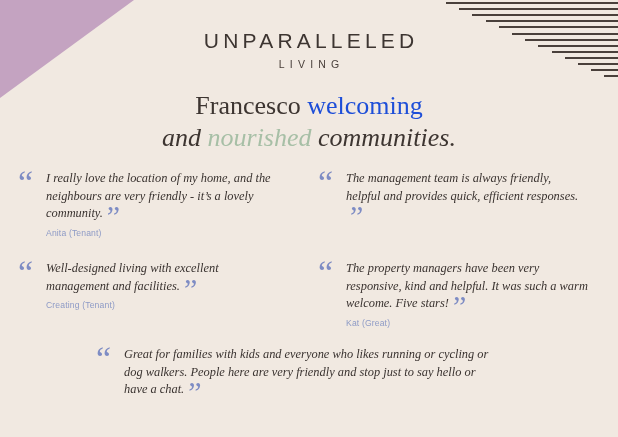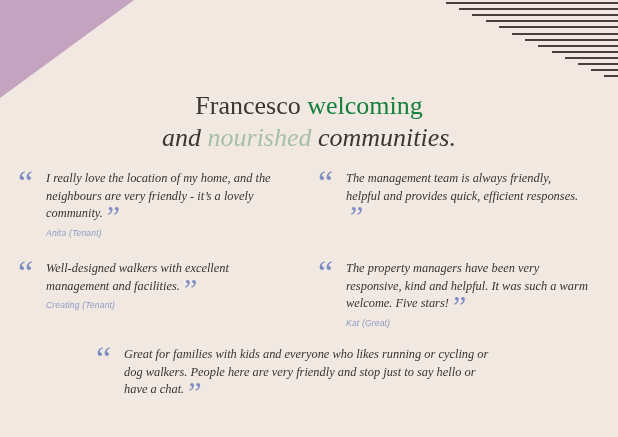--- a/index.html
+++ b/index.html
@@ -84,21 +84,21 @@
     color: #3D3531;
     line-height: 1.22;
   }
   .headline .line1 {
     font-size: 26px;
   }
   .headline .line2 {
     font-size: 26px;
     font-style: italic;
   }
-  .hl-accent-blue  { color: #15803d; }
+  .hl-accent-blue  { color: #1d4ed8; }
   .hl-accent-green { color: #A7BFA6; }
 
   
   .quotes-area {
     position: absolute;
     top: 168px;
     left: 0;
     width: 618px;
     height: 269px;
   }
@@ -137,21 +137,20 @@
     top: 9px;
     left: 4px;
   }
   .quote-author {
     margin-top: 5px;
     margin-left: 28px;
     font-family: "Liberation Sans", sans-serif;
     font-size: 8.6px;
     color: #8E9BC6;
     letter-spacing: 0.15px;
-    font-style: italic;
   }
 
   
   .q-anita     { left: 18px;  top: 2px;   width: 272px; }
   .q-patrick   { left: 318px; top: 2px;   width: 268px; }
   .q-francesco { left: 18px;  top: 92px;  width: 252px; }
   .q-kat       { left: 318px; top: 92px;  width: 276px; }
   .q-laura     { left: 96px;  top: 178px; width: 400px; }
 </style>
 </head>
@@ -170,20 +169,24 @@
       <div class="stripe" style="top: 32.5px; width: 106px; background: rgb(74, 64, 59);"></div>
       <div class="stripe" style="top: 38.6px; width: 92.8px; background: rgb(74, 64, 59);"></div>
       <div class="stripe" style="top: 44.7px; width: 79.6px; background: rgb(74, 64, 59);"></div>
       <div class="stripe" style="top: 50.8px; width: 66.4px; background: rgb(74, 64, 59);"></div>
       <div class="stripe" style="top: 56.9px; width: 53.2px; background: rgb(74, 64, 59);"></div>
       <div class="stripe" style="top: 63px; width: 40px; background: rgb(74, 64, 59);"></div>
       <div class="stripe" style="top: 69.1px; width: 26.8px; background: rgb(74, 64, 59);"></div>
       <div class="stripe" style="top: 75.2px; width: 13.6px; background: rgb(74, 64, 59);"></div>
     </div>
 
+  <div class="logo-block">
+    <div class="logo-word">UNPARALLELED</div>
+    <div class="logo-sub">LIVING</div>
+  </div>
 
   <div class="headline">
     <div class="line1"><span>Francesco </span><span class="hl-accent-blue">welcoming</span></div>
     <div class="line2"><span>and </span><span class="hl-accent-green">nourished</span><span> communities.</span></div>
   </div>
 
   <div class="quotes-area">
 
     <div class="quote q-anita">
       <div class="quote-body">
@@ -193,21 +196,21 @@
     </div>
 
     <div class="quote q-patrick">
       <div class="quote-body">
         <span class="mark-open">“</span><span>The management team is always friendly, helpful and provides quick, efficient responses.</span><span class="mark-close">”</span>
       </div>
     </div>
 
     <div class="quote q-francesco">
       <div class="quote-body">
-        <span class="mark-open">“</span><span>Well-designed walkers with excellent management and facilities.</span><span class="mark-close">”</span>
+        <span class="mark-open">“</span><span>Well-designed living with excellent management and facilities.</span><span class="mark-close">”</span>
       </div>
       <div class="quote-author">Creating (Tenant)</div>
     </div>
 
     <div class="quote q-kat">
       <div class="quote-body">
         <span class="mark-open">“</span><span>The property managers have been very responsive, kind and helpful. It was such a warm welcome. Five stars!</span><span class="mark-close">”</span>
       </div>
       <div class="quote-author">Kat (Great)</div>
     </div>

